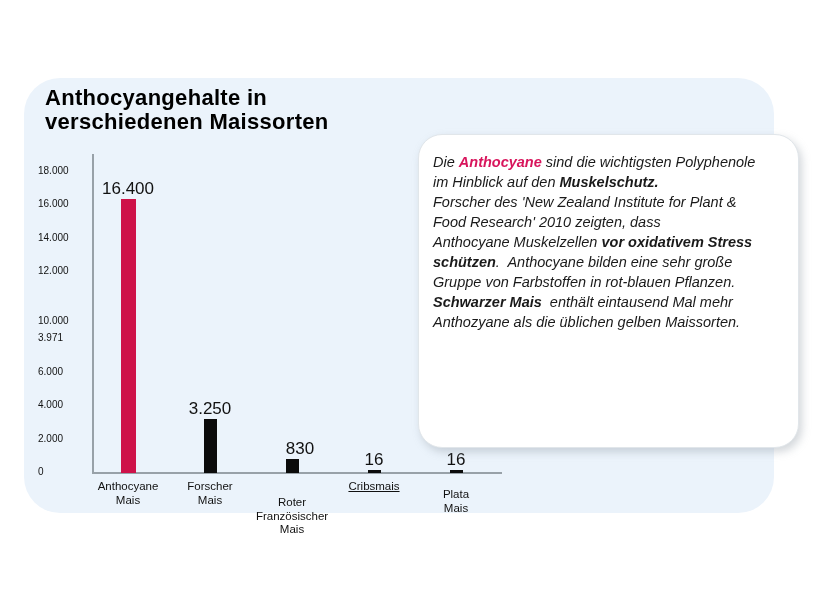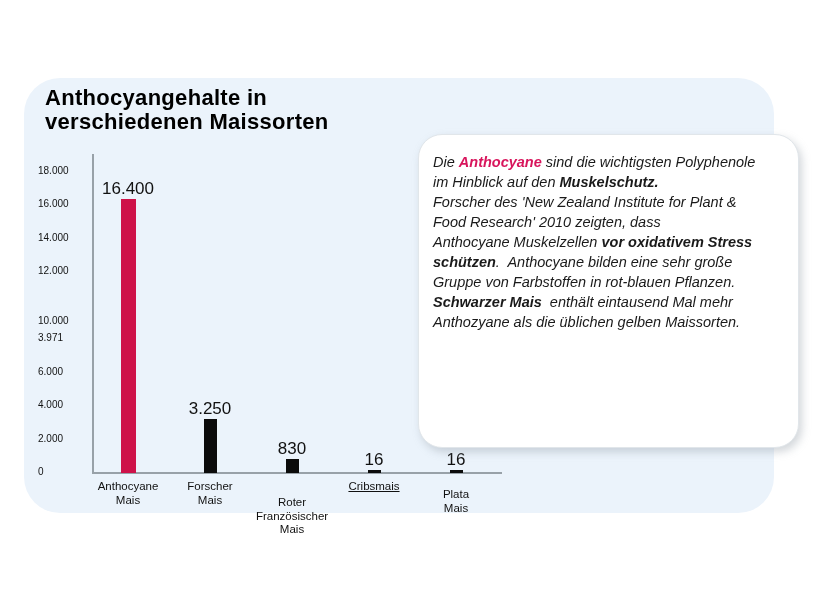--- a/index.html
+++ b/index.html
@@ -67,21 +67,21 @@
       <div class="tick" style="left: 38px; top: 164px;">18.000</div>
       <div class="bar" style="left: 120.5px; top: 199px; width: 15px; height: 274px; background: rgb(206, 18, 73);"></div>
       <div class="val" style="left: 93px; top: 182px;">16.400</div>
       <div class="cat" style="left: 80px; top: 480px;">Anthocyane
 Mais</div>
       <div class="bar" style="left: 203.5px; top: 419px; width: 13px; height: 54px; background: rgb(11, 11, 11);"></div>
       <div class="val" style="left: 175px; top: 402px;">3.250</div>
       <div class="cat" style="left: 162px; top: 480px;">Forscher
 Mais</div>
       <div class="bar" style="left: 285.5px; top: 459px; width: 13px; height: 14px; background: rgb(11, 11, 11);"></div>
-      <div class="val" style="left: 257px; top: 442px;">830</div>
+      <div class="val" style="left: 265px; top: 442px;">830</div>
       <div class="cat" style="left: 244px; top: 496px;">Roter
 Französischer
 Mais</div>
       <div class="bar" style="left: 367.5px; top: 470px; width: 13px; height: 3px; background: rgb(11, 11, 11);"></div>
       <div class="val" style="left: 339px; top: 453px;">16</div>
       <div class="cat" style="left: 326px; top: 480px; text-decoration: underline;">Cribsmais</div>
       <div class="bar" style="left: 449.5px; top: 470px; width: 13px; height: 3px; background: rgb(11, 11, 11);"></div>
       <div class="val" style="left: 421px; top: 453px;">16</div>
       <div class="cat" style="left: 408px; top: 480px; margin-top: 8px;">Plata
 Mais</div>

